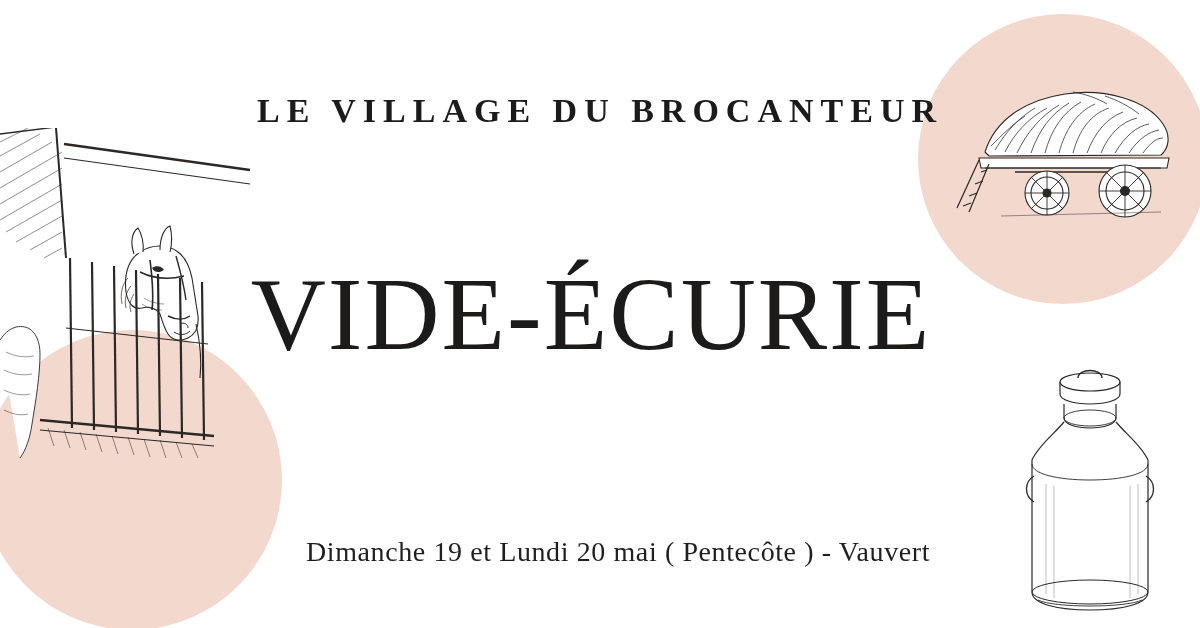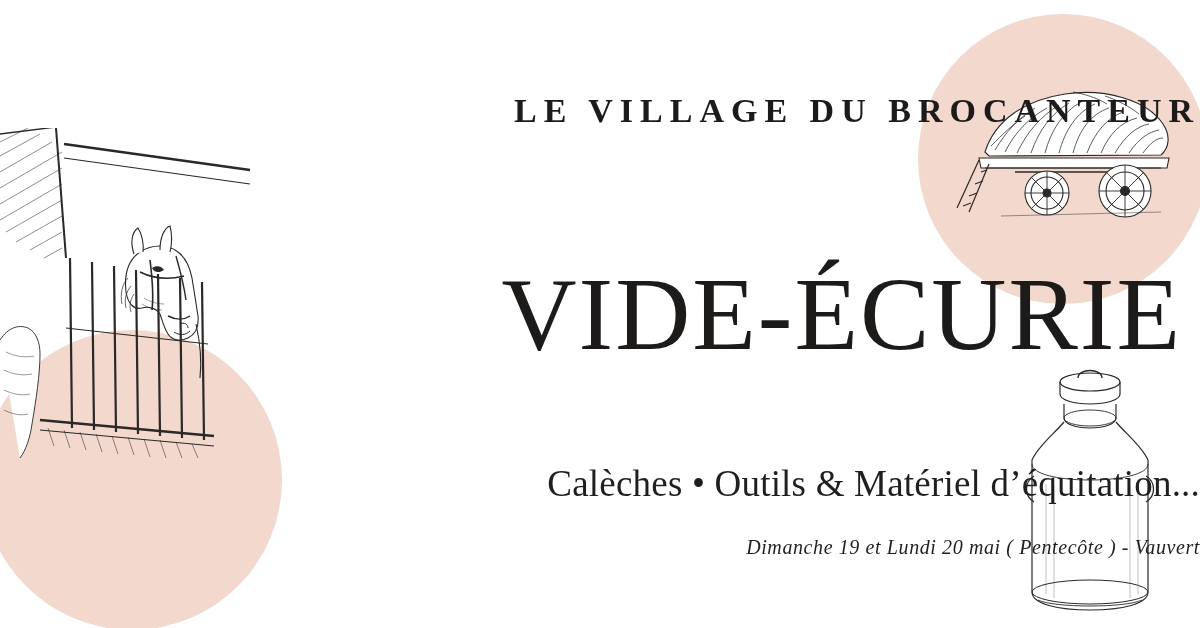--- a/index.html
+++ b/index.html
@@ -65,21 +65,21 @@
     height: 258px;
   }
 
   
   .text-col {
     position: absolute;
     left: 0;
     top: 0;
     width: 1200px;
     height: 628px;
-    text-align: right;
+    text-align: center;
   }
 
   .eyebrow {
     position: absolute;
     top: 92px;
     left: 0;
     right: 0;
     font-family: "Liberation Serif", serif;
     font-size: 34px;
     letter-spacing: 7px;
@@ -129,22 +129,21 @@
   }
   .subline-1 { top: 404px; }
   .subline-2 { top: 462px; }
 
   .dateline {
     position: absolute;
     top: 536px;
     left: 0;
     right: 0;
     font-family: "Liberation Serif", serif;
-    font-style: italic;
-    font-size: 20px;
+    font-size: 28px;
     letter-spacing: 0.6px;
     color: #211f1e;
     white-space: nowrap;
     padding-left: 36px;
   }
 </style>
 </head>
 <body>
 
 <div id="poster">
@@ -321,17 +320,16 @@
         <path d="M140 124 L140 234"></path>
       </g>
 
       <path d="M40 240 C56 248 128 248 144 240" stroke-width="0.9"></path>
     </svg>
   </div>
 
   <div class="text-col">
     <div class="eyebrow">LE VILLAGE DU BROCANTEUR</div>
     <div class="headline2">VIDE-ÉCURIE</div>
-    <div class="subline subline-2">Calèches • Outils &amp; Matériel d’équitation...</div>
     <div class="dateline">Dimanche 19 et Lundi 20 mai ( Pentecôte )  -  Vauvert</div>
   </div>
 
 </div>
 
 </body></html>

